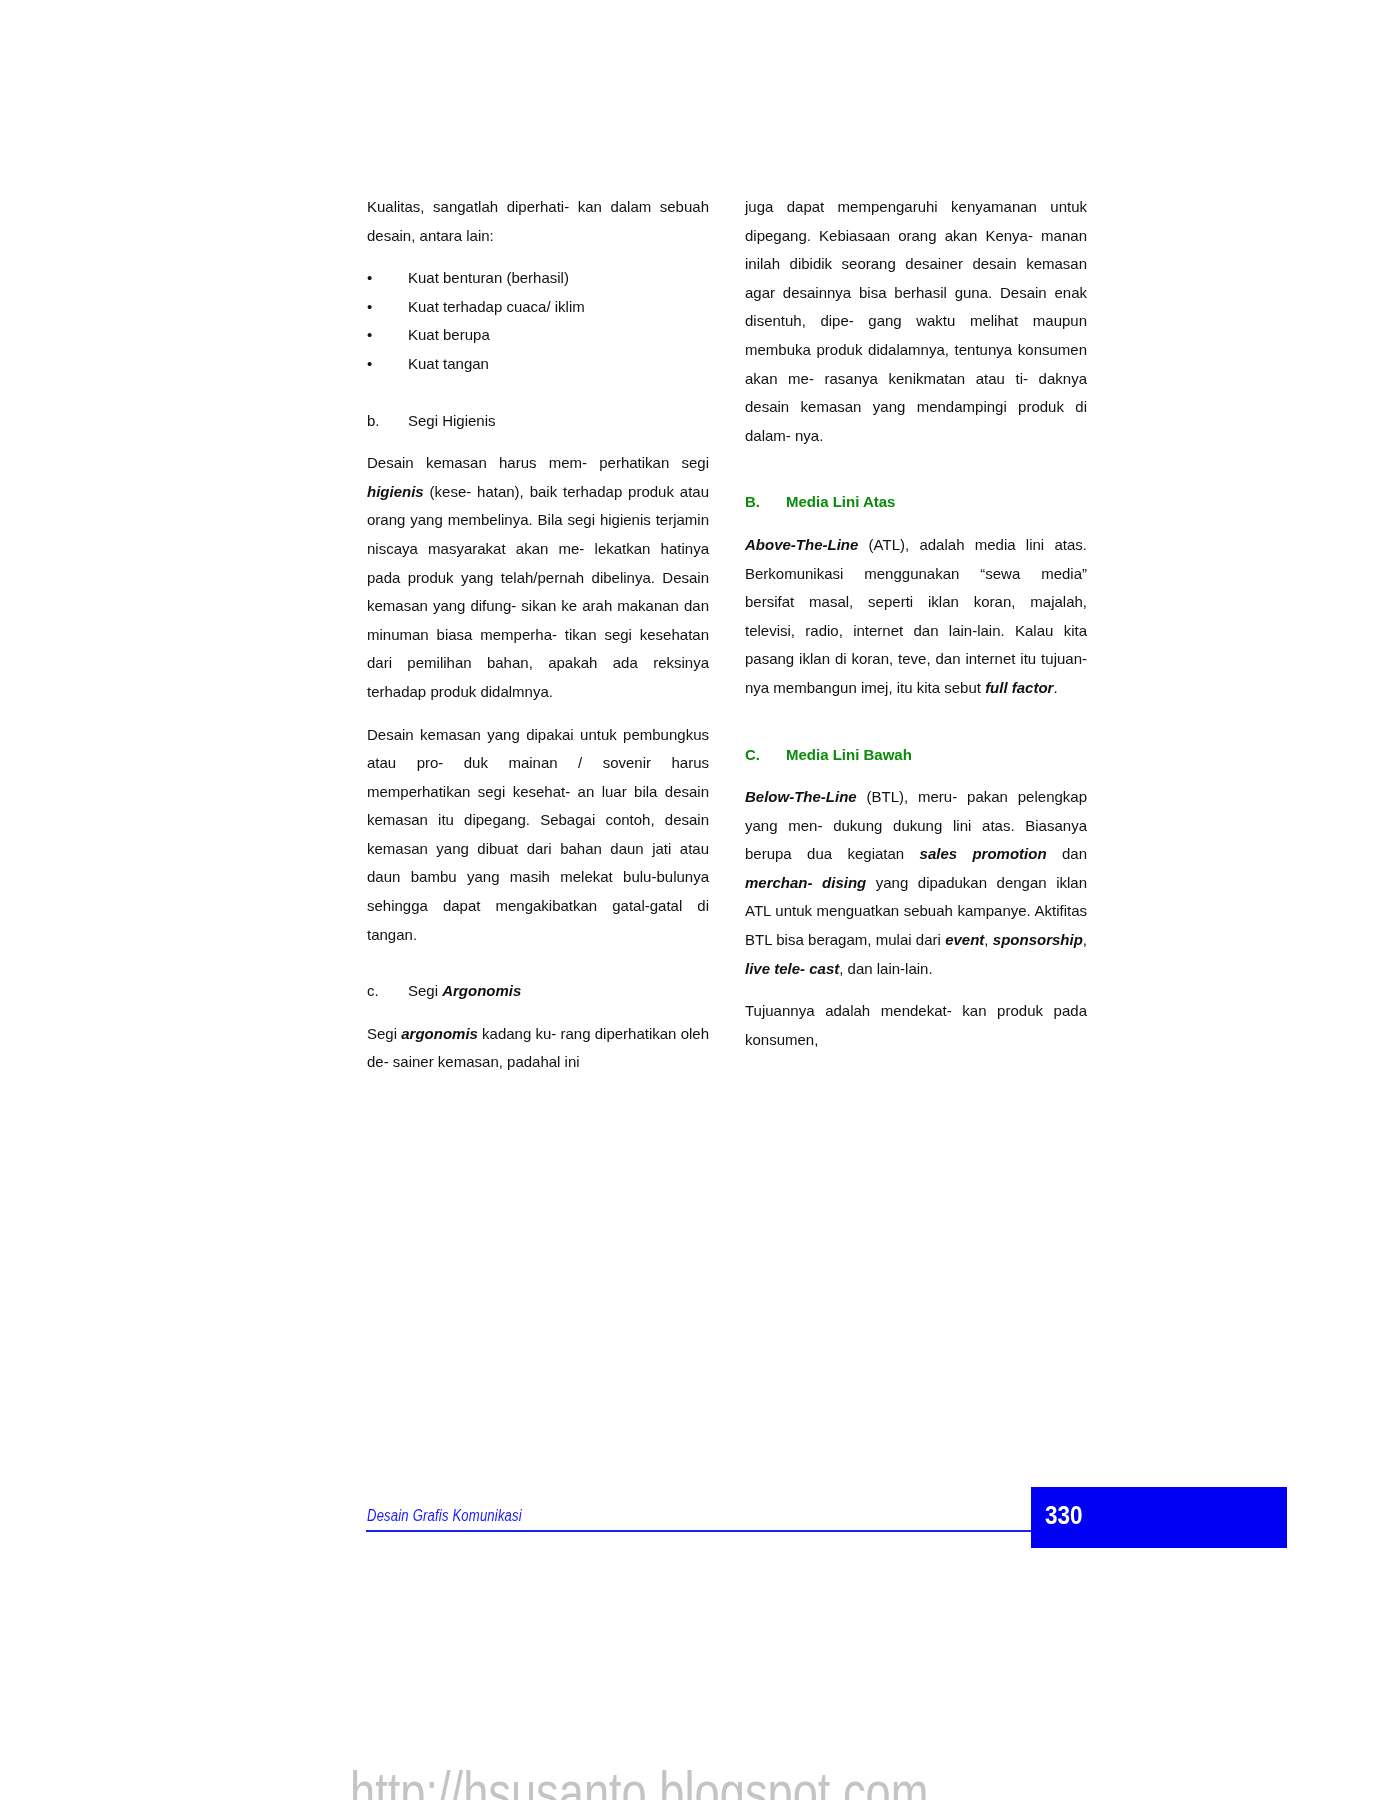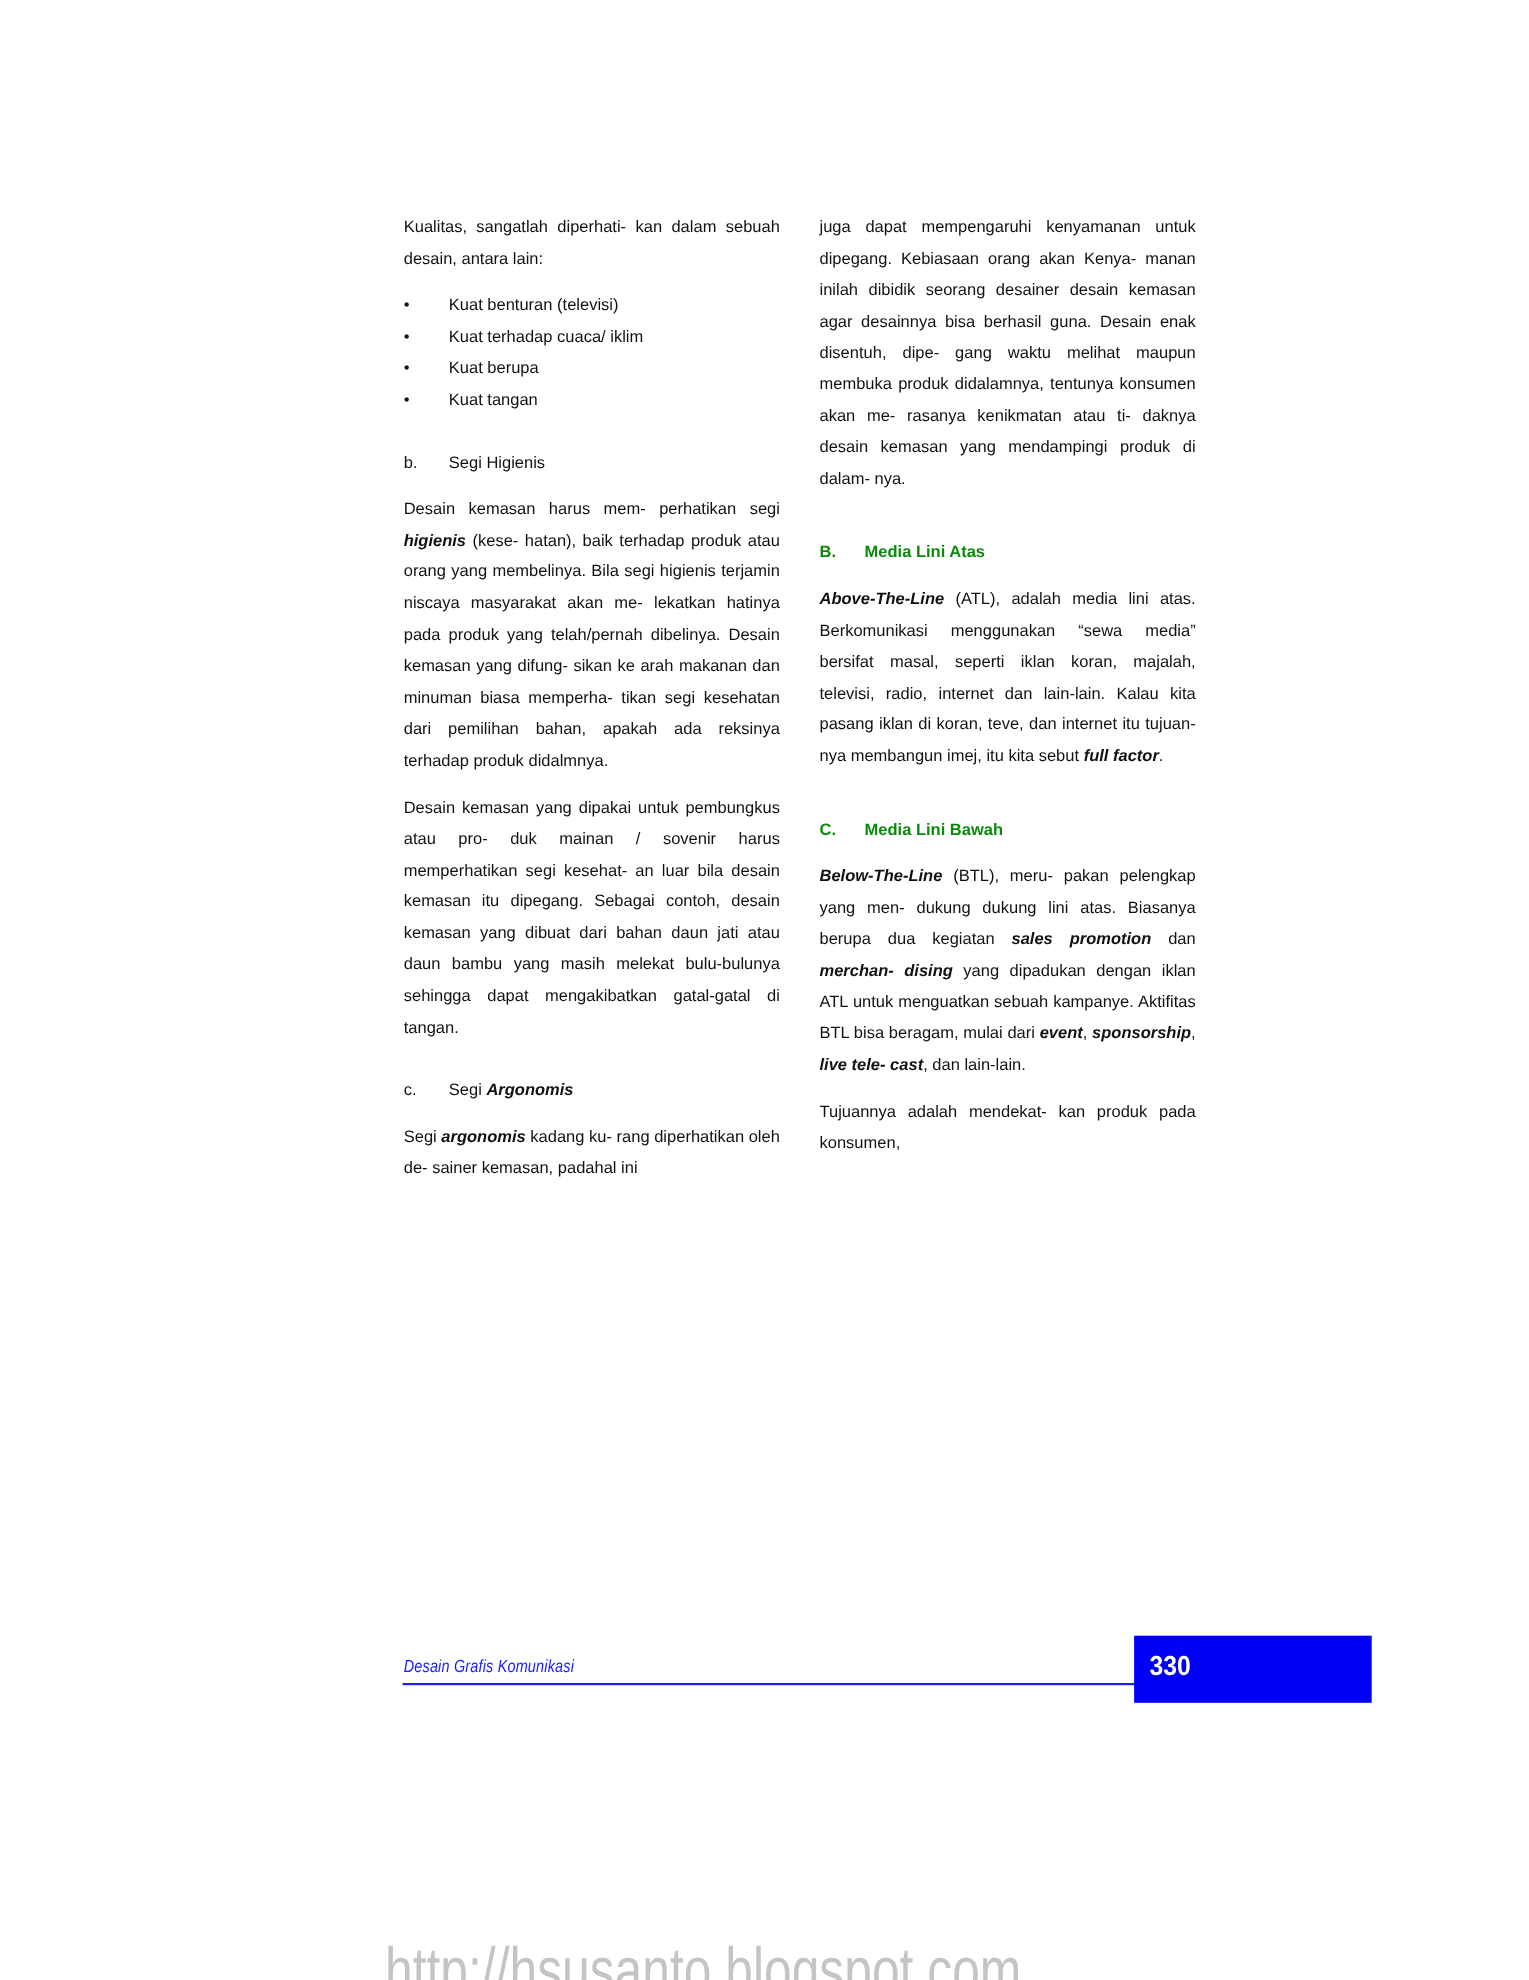--- a/index.html
+++ b/index.html
@@ -22,38 +22,38 @@
   .subhead .lbl { width: 41px; }
   .heading { color: #0b8a0b; font-weight: bold; display: flex; }
   .heading .lbl { width: 41px; }
   em { font-style: italic; font-weight: bold; }
   #footer-title {
     position: absolute; left: 367px; top: 1507px; font-size: 16px; font-style: italic;
     color: #1a1aff; letter-spacing: 0.2px; transform: scaleX(0.82); transform-origin: left top;
   }
   #footer-rule { position: absolute; left: 366px; top: 1530px; width: 666px; height: 2px; background: #2020ee; }
   #page-box {
-    position: absolute; left: 1031px; top: 1487px; width: 216px; height: 61px; background: #0000f5;
+    position: absolute; left: 1031px; top: 1487px; width: 256px; height: 61px; background: #0000f5;
   }
   #page-number {
     position: absolute; left: 14px; top: 14px; color: #ffffff; font-weight: bold; font-size: 25px;
     transform: scaleX(0.9); transform-origin: left top;
   }
   #watermark {
     position: absolute; left: 350px; top: 1758px; font-size: 58px; color: #c4c4c4;
     transform: scaleX(0.78); transform-origin: left top; white-space: nowrap; letter-spacing: 0px;
   }
 </style>
 </head>
 <body>
 
 <div id="col-left" class="col">
   <p class="p">Kualitas, sangatlah diperhati- kan dalam sebuah desain, antara lain:</p>
   <ul class="bullets">
-    <li><span class="dot">•</span><span>Kuat benturan (televisi)</span></li>
+    <li><span class="dot">•</span><span>Kuat benturan (berhasil)</span></li>
     <li><span class="dot">•</span><span>Kuat terhadap  cuaca/ iklim</span></li>
     <li><span class="dot">•</span><span>Kuat berupa</span></li>
     <li><span class="dot">•</span><span>Kuat tangan</span></li>
   </ul>
 
   <div class="subhead biggap">
     <span class="lbl">b.</span>
     <span>Segi Higienis</span>
   </div>
   <p class="p gap"><span>Desain kemasan harus mem- perhatikan segi </span><em>higienis</em><span> (kese- hatan), baik terhadap produk atau orang yang membelinya. Bila segi higienis terjamin niscaya masyarakat akan me- lekatkan hatinya pada produk yang telah/pernah dibelinya. Desain kemasan yang difung- sikan ke arah makanan dan minuman biasa memperha- tikan segi kesehatan dari pemilihan bahan, apakah ada reksinya terhadap produk didalmnya.</span></p>

